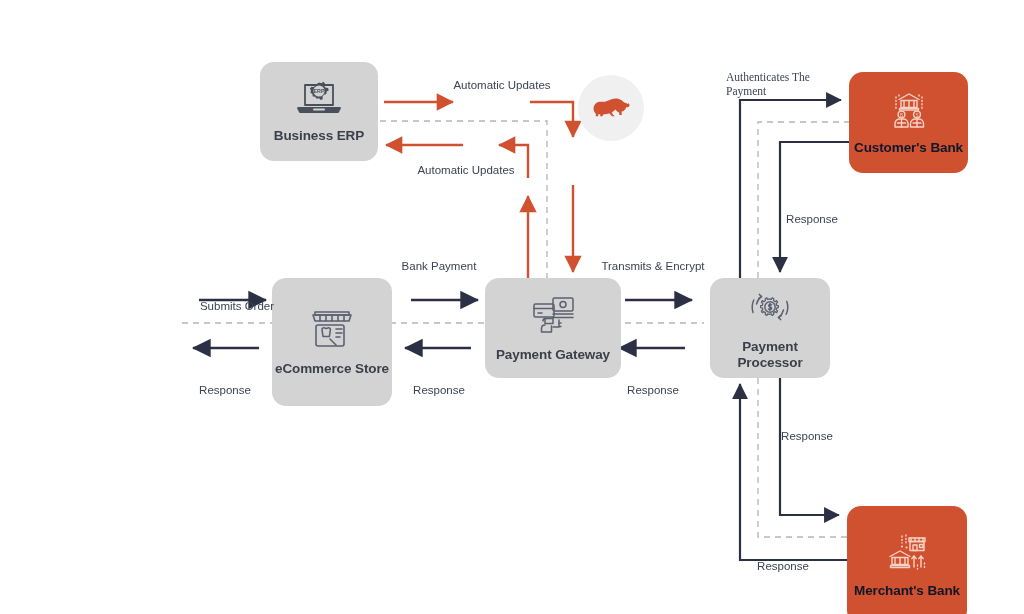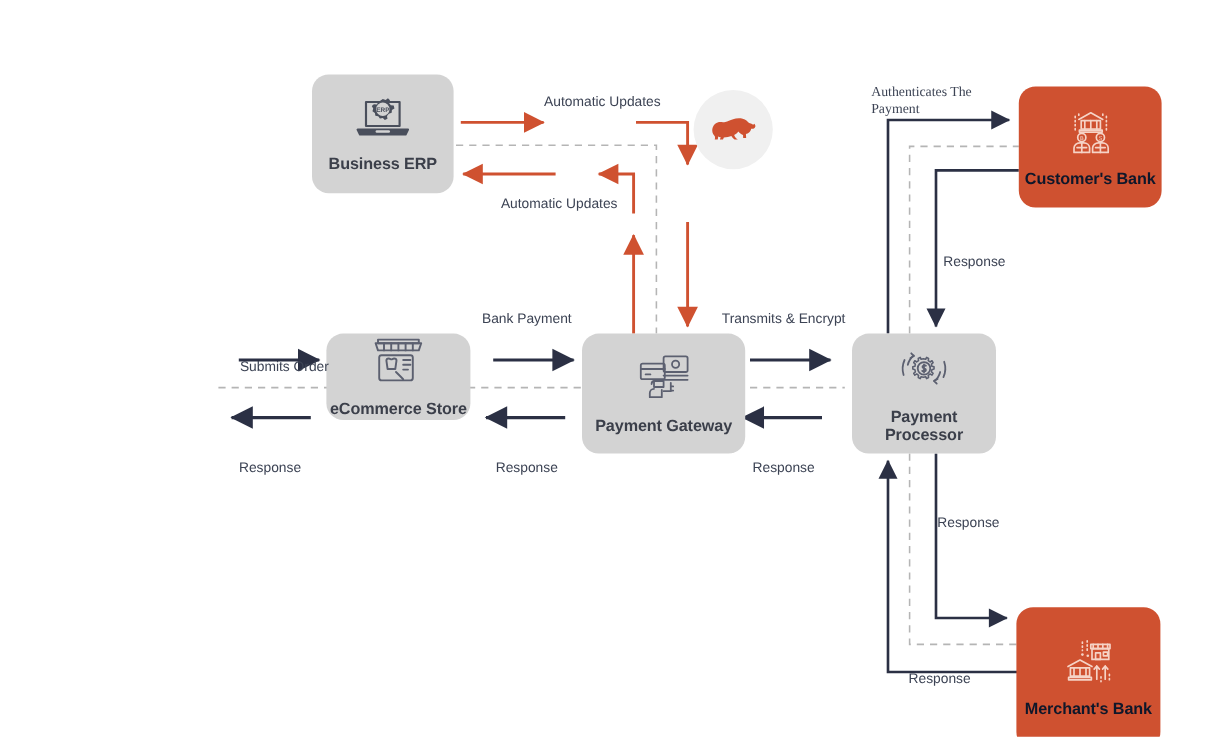--- a/index.html
+++ b/index.html
@@ -132,21 +132,21 @@
     <line x1="573" y1="185" x2="573" y2="272" stroke="#cf5130" stroke-width="2.4" marker-end="url(#ah-orange)"></line>
 
     <line x1="463" y1="145" x2="386" y2="145" stroke="#cf5130" stroke-width="2.4" marker-end="url(#ah-orange)"></line>
 
     <path d="M528,178 L528,145 L499,145" stroke="#cf5130" stroke-width="2.4" fill="none" marker-end="url(#ah-orange)"></path>
 
     <line x1="528" y1="278" x2="528" y2="196" stroke="#cf5130" stroke-width="2.4" marker-end="url(#ah-orange)"></line>
   </svg>
 
 
-  <div class="node grey" style="left:272px; top:278px; width:120px; height:72px;">
+  <div class="node grey" style="left:272px; top:278px; width:120px; height:128px;">
     <span class="node-icon">
       <svg width="46" height="42" viewBox="0 0 46 42" fill="none" stroke="#5c6070" stroke-width="1.6" stroke-linecap="round" stroke-linejoin="round">
         <path d="M6 4h34v3H6z"></path>
         <path d="M4 7h38l-2 6H6z"></path>
         <path d="M11 7v6M17 7v6M23 7v6M29 7v6M35 7v6"></path>
         <rect x="7" y="17" width="28" height="21" rx="2"></rect>
         <path d="M13 21.5c0-1 1-1.7 2-1.7 1 0 1.6.7 2.2.7.6 0 1.2-.7 2.2-.7 1 0 2 .7 2 1.7l-1 7h-6.4z"></path>
         <path d="M27 21h6M27 25h6M27 29h4"></path>
         <path d="M21 31l4 4M25 35l2 2"></path>
       </svg>

